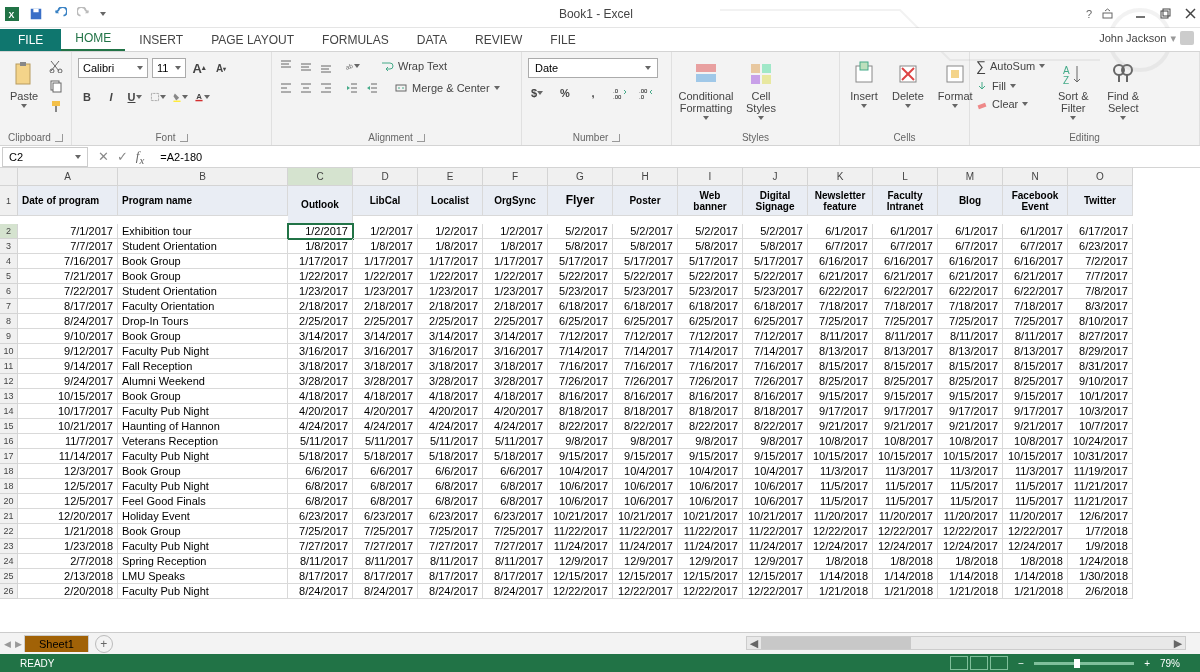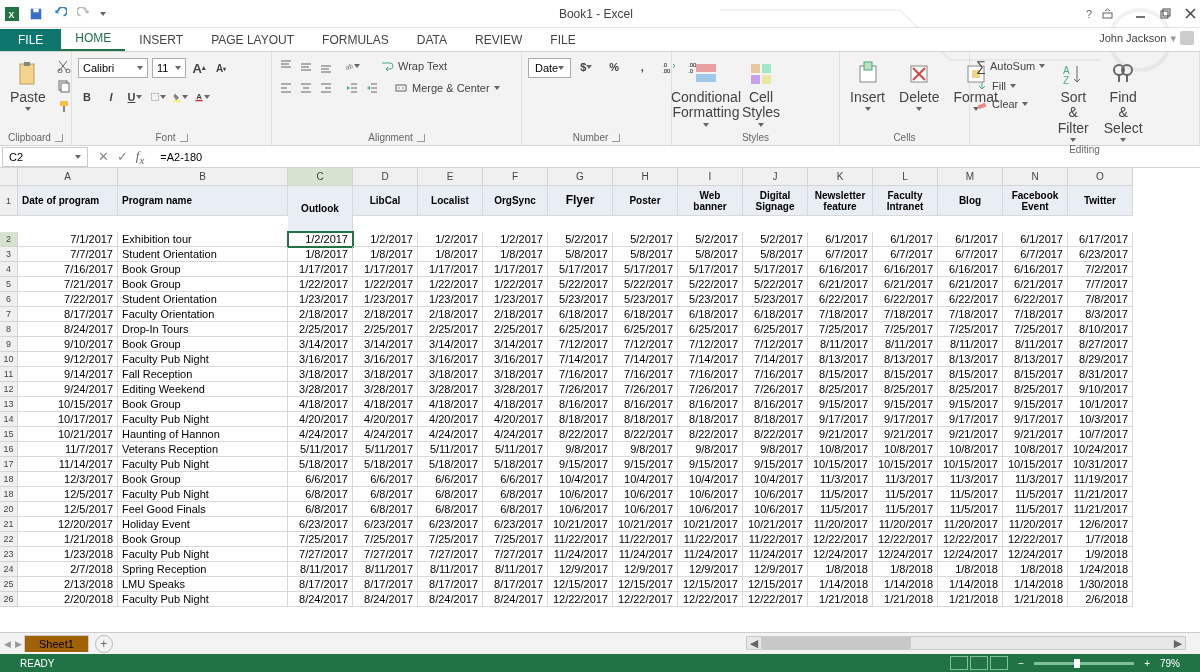--- a/index.html
+++ b/index.html
@@ -24,21 +24,21 @@
 
 
 .ribbon { height: 94px; background: #f3f3f3; border-bottom: 1px solid #d4d4d4; display: flex; }
 .ribbon-group { border-right: 1px solid #e0e0e0; padding: 2px 6px 0 6px; display: flex; flex-direction: column; justify-content: space-between; }
 .group-label { text-align: center; font-size: 10px; color: #666; padding-bottom: 2px; display: flex; justify-content: center; align-items: center; gap: 4px; }
 .dlg-launcher { width: 8px; height: 8px; border: 1px solid #999; border-top: none; border-left: none; position: relative; }
 .group-body { flex: 1; display: flex; align-items: flex-start; gap: 6px; padding-top: 4px; }
 
 .big-btn { display: flex; flex-direction: column; align-items: center; justify-content: center; gap: 2px; padding: 2px 4px; cursor: pointer; }
 .big-btn svg { width: 28px; height: 28px; }
-.big-btn .lbl { font-size: 14px; color: #444; text-align: center; line-height: 1.1; }
+.big-btn .lbl { font-size: 11px; color: #444; text-align: center; line-height: 1.1; }
 .mini-col { display: flex; flex-direction: column; gap: 4px; justify-content: center; }
 .mini-row { display: flex; gap: 4px; align-items: center; }
 .mini-ico { width: 16px; height: 16px; display: flex; align-items: center; justify-content: center; }
 .mini-ico svg { width: 14px; height: 14px; }
 
 .font-row { display: flex; gap: 4px; align-items: center; }
 .font-name { width: 70px; height: 20px; border: 1px solid #ababab; background: #fff; padding: 0 4px; font-size: 11px; display: flex; align-items: center; justify-content: space-between; }
 .font-size { width: 34px; height: 20px; border: 1px solid #ababab; background: #fff; padding: 0 4px; font-size: 11px; display: flex; align-items: center; justify-content: space-between; }
 .carat { width: 0; height: 0; border-left: 3px solid transparent; border-right: 3px solid transparent; border-top: 4px solid #666; }
 .fmt-row { display: flex; gap: 6px; align-items: center; margin-top: 4px; }
@@ -343,21 +343,21 @@
           </div>
       </div>
     </div>
     <div class="group-label">
         <span>Alignment</span> 
         <span class="dlg-launcher"></span>
       </div>
   </div>
 
   <div class="ribbon-group" style="width:150px">
-    <div class="group-body" style="flex-direction:row; gap:6px; align-items:flex-start">
+    <div class="group-body" style="flex-direction:column; gap:6px; align-items:flex-start">
       <div class="num-box">
           <span>Date</span>
           <span class="carat"></span>
         </div>
       <div class="mini-row" style="gap:10px">
         <span class="fmt-btn">$ <span class="carat"></span></span>
         <span class="fmt-btn">%</span>
         <span class="fmt-btn">,</span>
         <span class="mini-ico">
             <svg viewBox="0 0 14 14">
@@ -516,21 +516,21 @@
       <div class="colhdr">I</div>
       <div class="colhdr">J</div>
       <div class="colhdr">K</div>
       <div class="colhdr">L</div>
       <div class="colhdr">M</div>
       <div class="colhdr">N</div>
       <div class="colhdr">O</div>
       <div class="rowhdr" style="height: 30px; line-height: 30px;">1</div>
       <div class="cell left" style="background: rgb(233, 237, 244); font-weight: bold; height: 30px; display: flex; align-items: center; justify-content: flex-start; white-space: normal; line-height: 1.1; font-size: 10px; text-align: center;">Date of program</div>
       <div class="cell left" style="background: rgb(233, 237, 244); font-weight: bold; height: 30px; display: flex; align-items: center; justify-content: flex-start; white-space: normal; line-height: 1.1; font-size: 10px; text-align: center;">Program name</div>
-      <div class="cell" style="background: rgb(233, 237, 244); font-weight: bold; height: 46px; display: flex; align-items: center; justify-content: center; white-space: normal; line-height: 1.1; font-size: 10px; text-align: center;">Outlook</div>
+      <div class="cell" style="background: rgb(233, 237, 244); font-weight: bold; height: 38px; display: flex; align-items: center; justify-content: center; white-space: normal; line-height: 1.1; font-size: 10px; text-align: center;">Outlook</div>
       <div class="cell" style="background: rgb(233, 237, 244); font-weight: bold; height: 30px; display: flex; align-items: center; justify-content: center; white-space: normal; line-height: 1.1; font-size: 10px; text-align: center;">LibCal</div>
       <div class="cell" style="background: rgb(233, 237, 244); font-weight: bold; height: 30px; display: flex; align-items: center; justify-content: center; white-space: normal; line-height: 1.1; font-size: 10px; text-align: center;">Localist</div>
       <div class="cell" style="background: rgb(233, 237, 244); font-weight: bold; height: 30px; display: flex; align-items: center; justify-content: center; white-space: normal; line-height: 1.1; font-size: 10px; text-align: center;">OrgSync</div>
       <div class="cell" style="background: rgb(233, 237, 244); font-weight: bold; height: 30px; display: flex; align-items: center; justify-content: center; white-space: normal; line-height: 1.1; font-size: 12px; text-align: center;">Flyer</div>
       <div class="cell" style="background: rgb(233, 237, 244); font-weight: bold; height: 30px; display: flex; align-items: center; justify-content: center; white-space: normal; line-height: 1.1; font-size: 10px; text-align: center;">Poster</div>
       <div class="cell" style="background: rgb(233, 237, 244); font-weight: bold; height: 30px; display: flex; align-items: center; justify-content: center; white-space: normal; line-height: 1.1; font-size: 10px; text-align: center;">Web banner</div>
       <div class="cell" style="background: rgb(233, 237, 244); font-weight: bold; height: 30px; display: flex; align-items: center; justify-content: center; white-space: normal; line-height: 1.1; font-size: 10px; text-align: center;">Digital Signage</div>
       <div class="cell" style="background: rgb(233, 237, 244); font-weight: bold; height: 30px; display: flex; align-items: center; justify-content: center; white-space: normal; line-height: 1.1; font-size: 10px; text-align: center;">Newsletter feature</div>
       <div class="cell" style="background: rgb(233, 237, 244); font-weight: bold; height: 30px; display: flex; align-items: center; justify-content: center; white-space: normal; line-height: 1.1; font-size: 10px; text-align: center;">Faculty Intranet</div>
       <div class="cell" style="background: rgb(233, 237, 244); font-weight: bold; height: 30px; display: flex; align-items: center; justify-content: center; white-space: normal; line-height: 1.1; font-size: 10px; text-align: center;">Blog</div>
@@ -691,21 +691,21 @@
       <div class="cell r">7/16/2017</div>
       <div class="cell r">7/16/2017</div>
       <div class="cell r">7/16/2017</div>
       <div class="cell r">8/15/2017</div>
       <div class="cell r">8/15/2017</div>
       <div class="cell r">8/15/2017</div>
       <div class="cell r">8/15/2017</div>
       <div class="cell r">8/31/2017</div>
       <div class="rowhdr">12</div>
       <div class="cell r">9/24/2017</div>
-      <div class="cell">Editing Weekend</div>
+      <div class="cell">Alumni Weekend</div>
       <div class="cell r">3/28/2017</div>
       <div class="cell r">3/28/2017</div>
       <div class="cell r">3/28/2017</div>
       <div class="cell r">3/28/2017</div>
       <div class="cell r">7/26/2017</div>
       <div class="cell r">7/26/2017</div>
       <div class="cell r">7/26/2017</div>
       <div class="cell r">7/26/2017</div>
       <div class="cell r">8/25/2017</div>
       <div class="cell r">8/25/2017</div>

